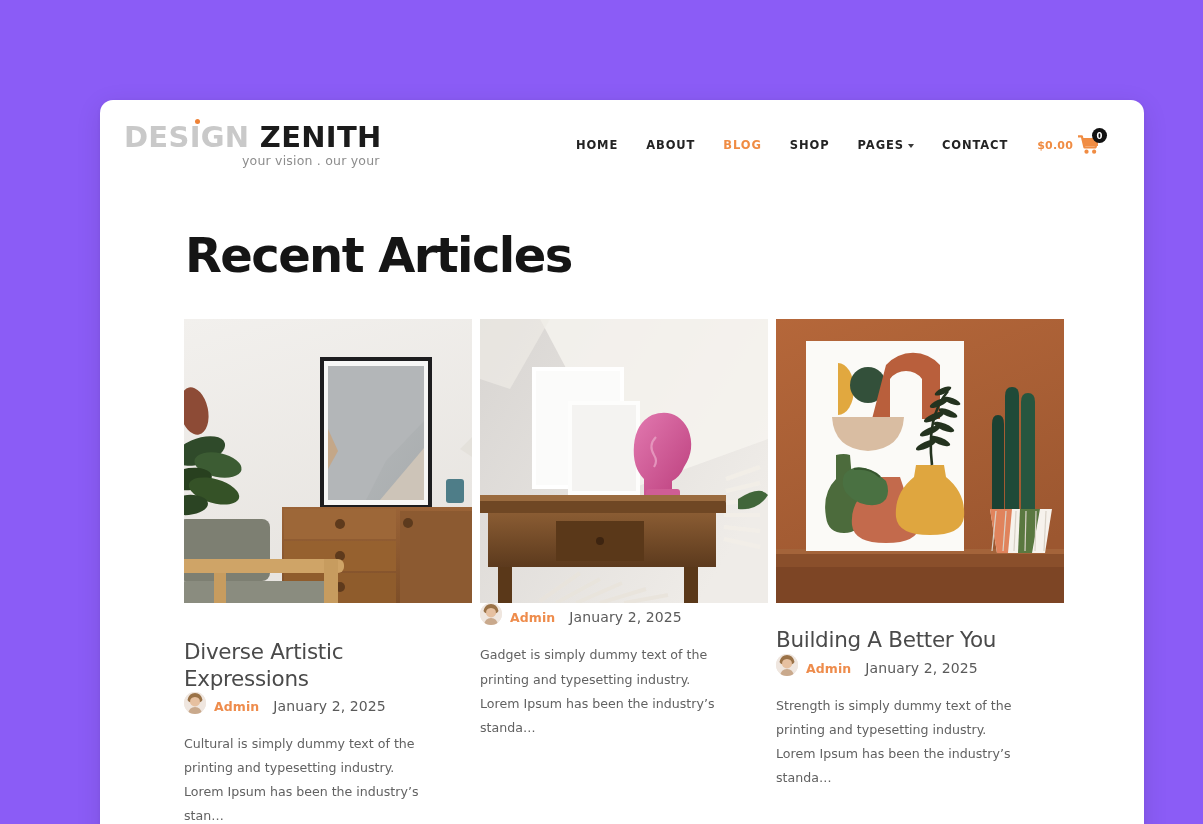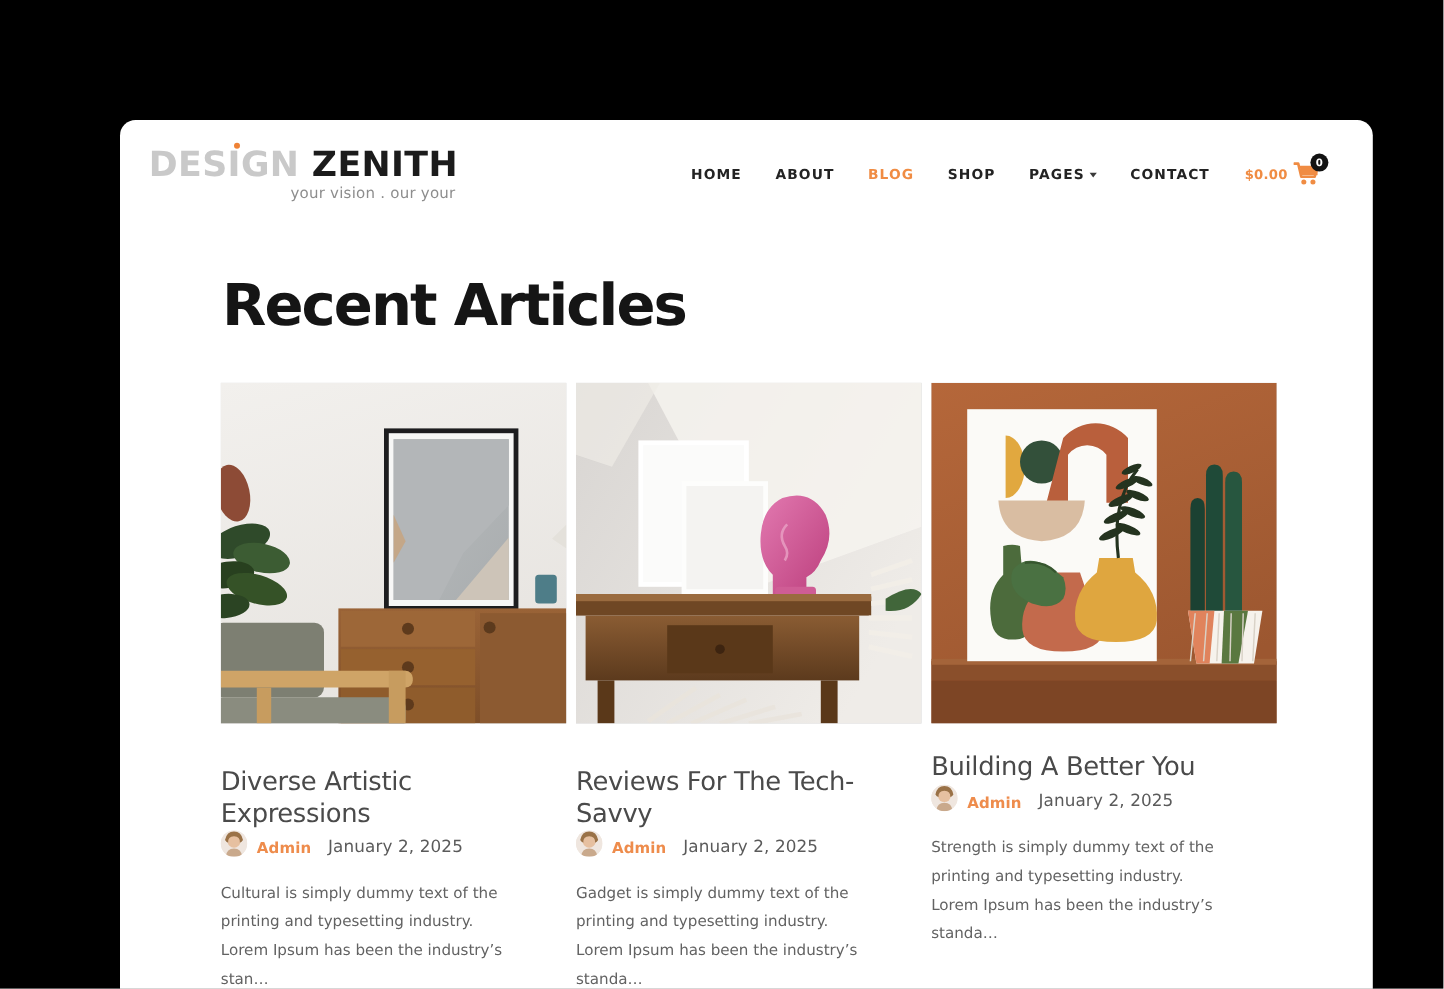--- a/index.html
+++ b/index.html
@@ -9,21 +9,21 @@
     height: 824px;
     overflow: hidden;
     background: #f1f1f0;
     font-family: "Liberation Sans", sans-serif;
   }
 
   #root {
     position: relative;
     width: 1203px;
     height: 824px;
-    background: #000000;
+    background: #8b5cf6;
   }
 
   
   .site-panel {
     position: absolute;
     left: 100px;
     top: 100px;
     width: 1044px;
     height: 740px;
     background: #ffffff;
@@ -402,21 +402,20 @@
             <g stroke="#e9e4dc" stroke-width="4" opacity="0.9">
               <path d="M60 282 l40 -28"></path>
                 <path d="M76 284 l44 -24"></path>
                 <path d="M96 284 l46 -20"></path>
               <path d="M120 284 l46 -14"></path>
                 <path d="M144 284 l44 -8"></path>
             </g>
           </svg>
         </div>
 
-        <h2 class="card-title">Reviews For The Tech-Savvy</h2>
 
         <div class="card-meta">
           <span class="avatar">
             <svg viewBox="0 0 22 22" xmlns="http://www.w3.org/2000/svg">
               <rect width="22" height="22" fill="#efe6df"></rect>
               <circle cx="11" cy="9" r="5.4" fill="#e6c0a0"></circle>
               <path d="M3.5 8 q1.5 -7 7.5 -7 q6 0 7.5 7 q-1 2 -2.6 2.2 q0.4 -5 -4.9 -5.3 q-5.3 0.3 -4.9 5.3 q-1.6 -0.2 -2.6 -2.2 z" fill="#9a7247"></path>
               <path d="M4 22 q1 -7 7 -7 q6 0 7 7 z" fill="#c9a98c"></path>
             </svg>
           </span>

